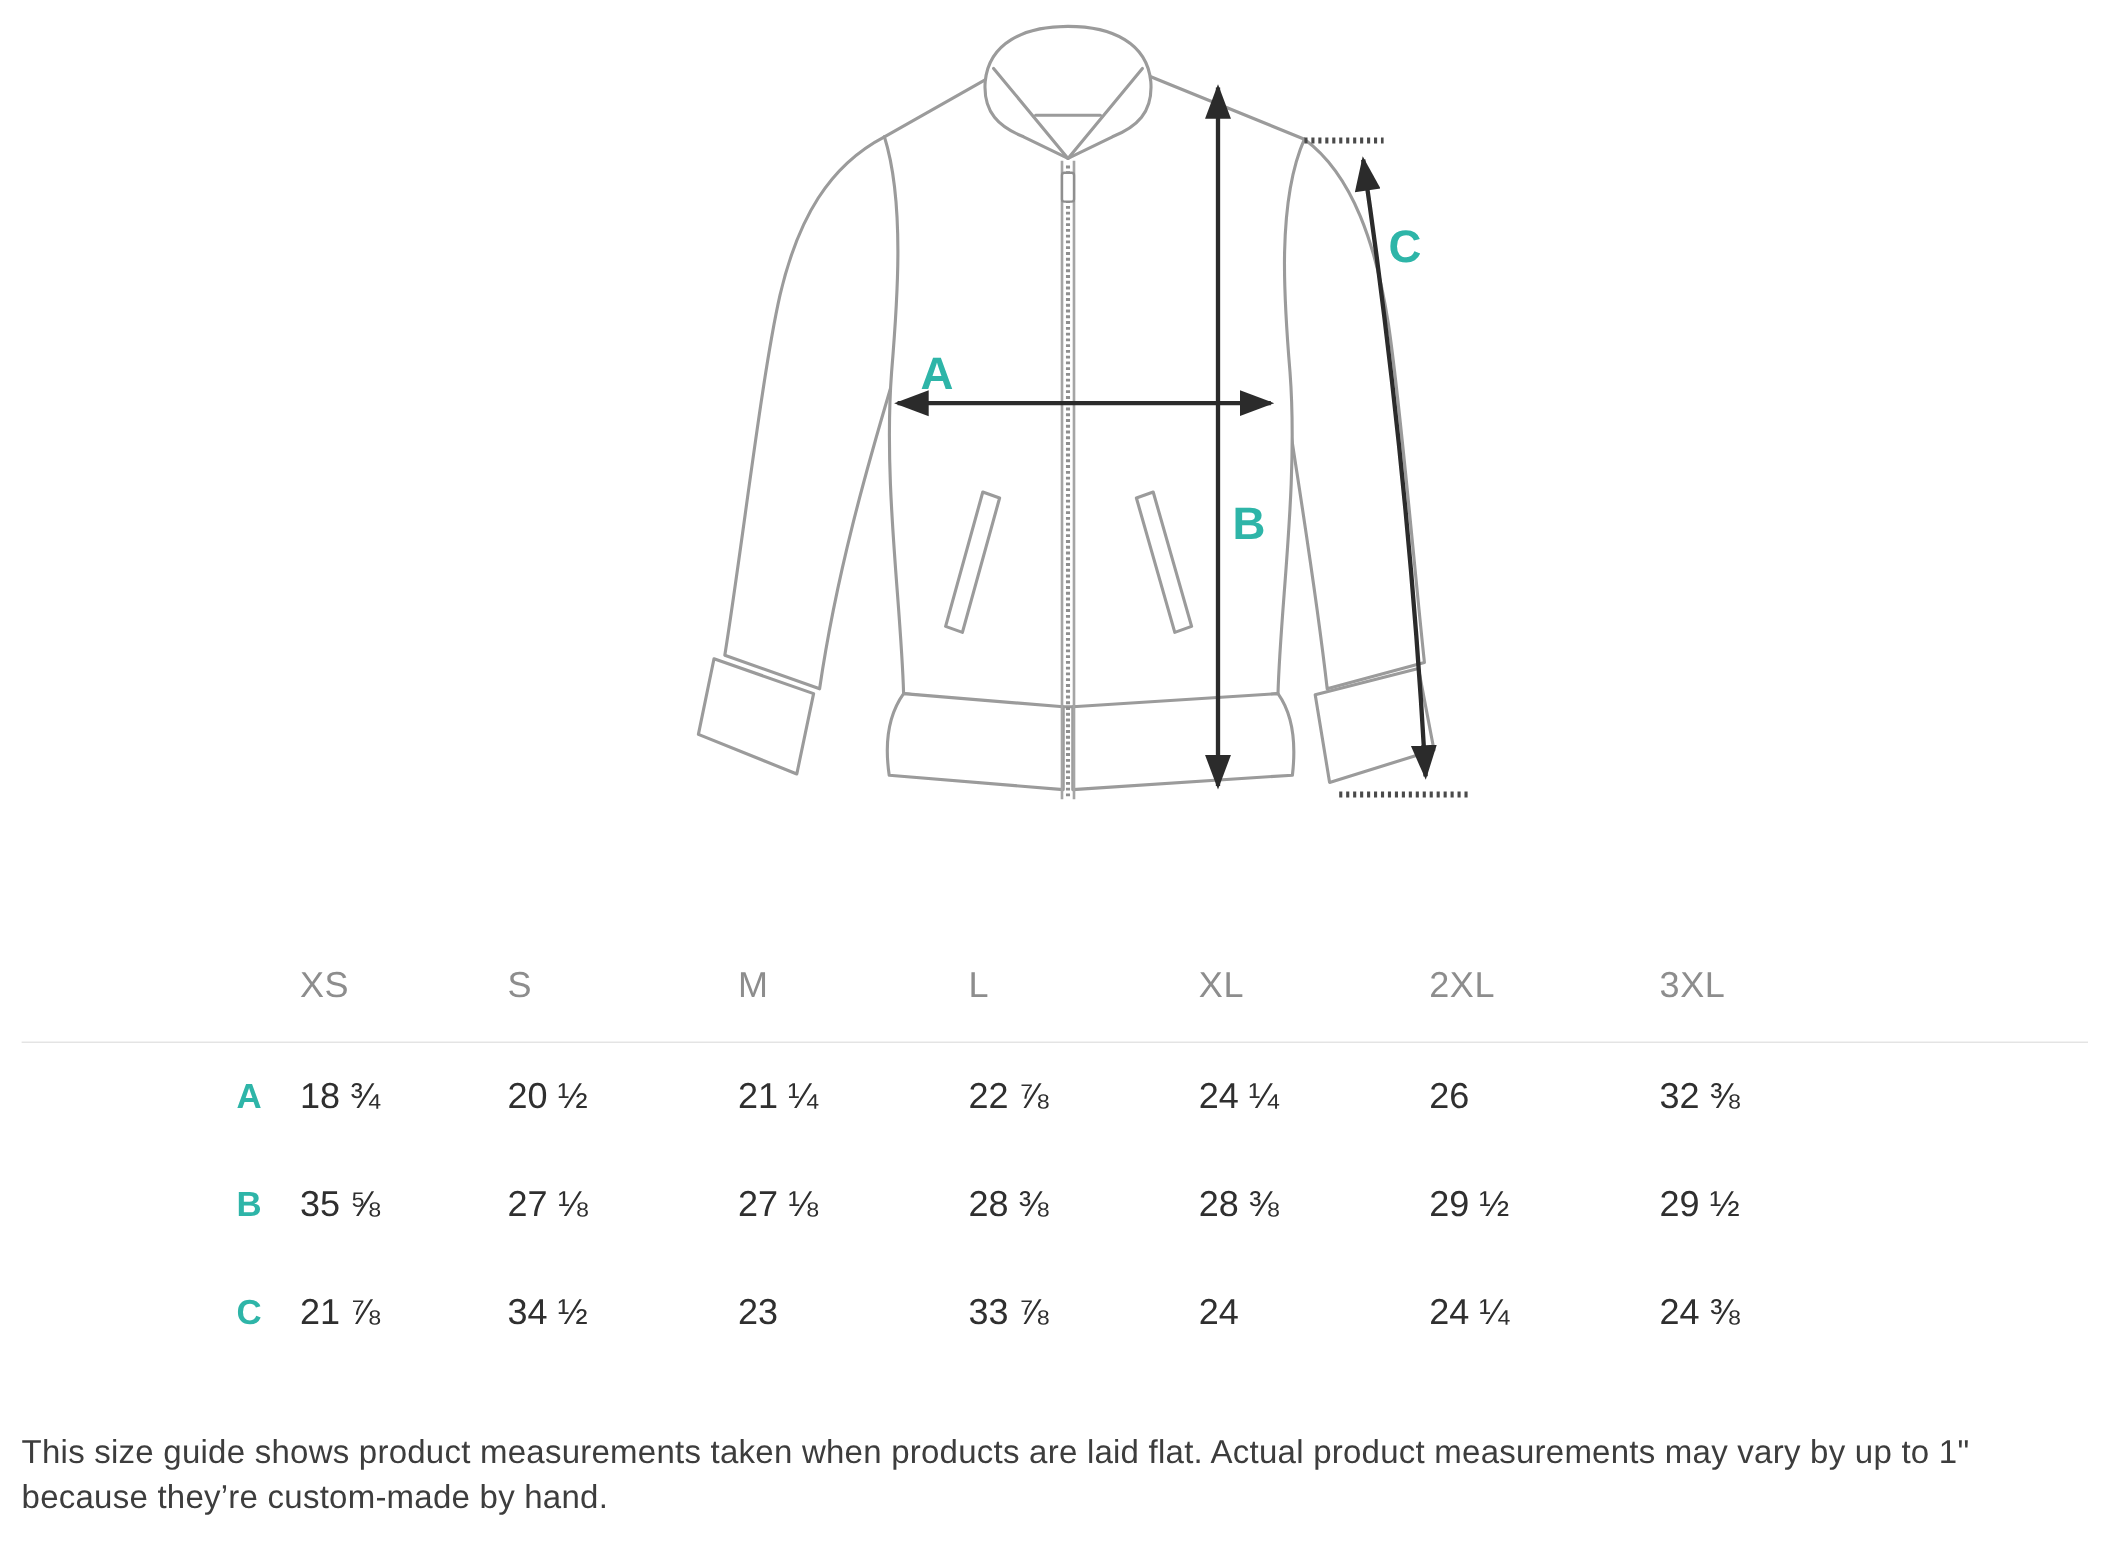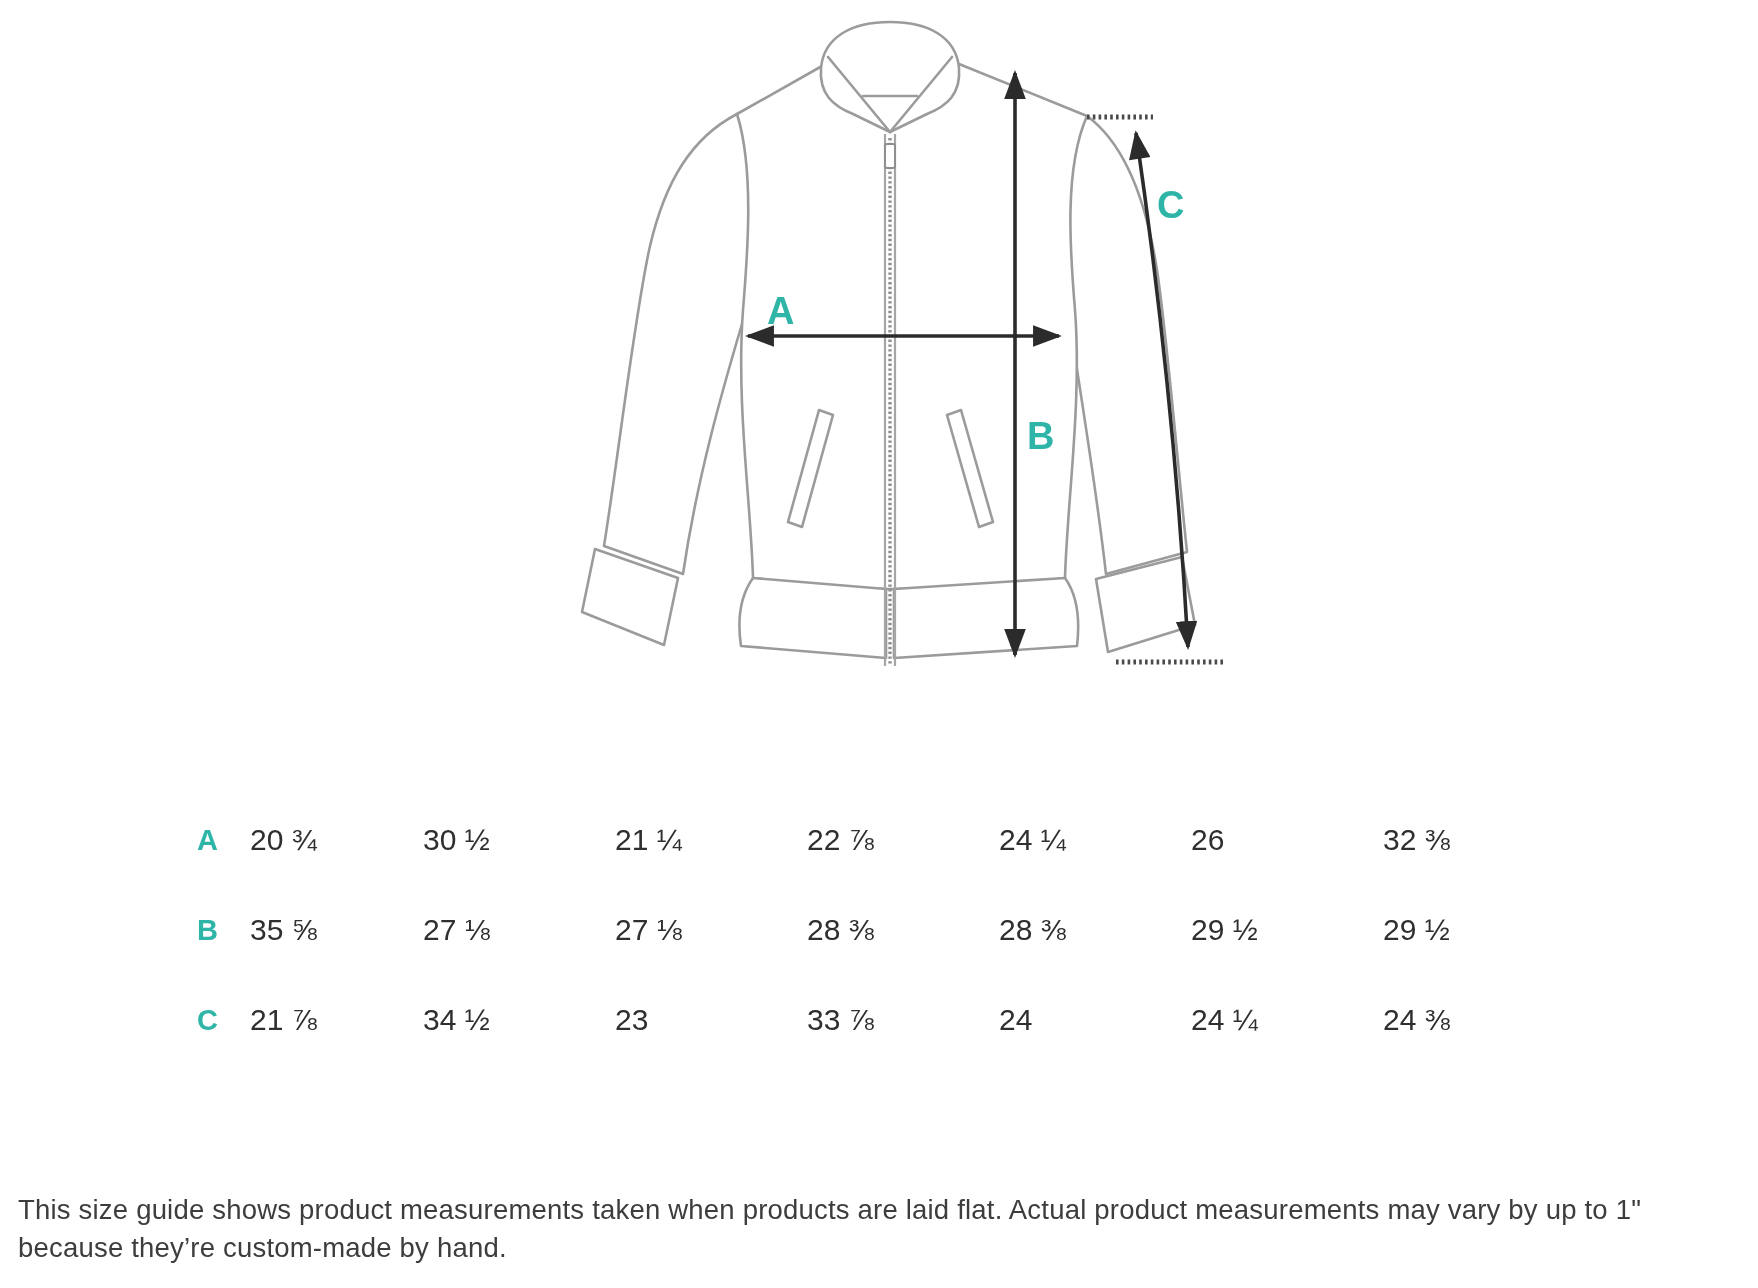--- a/index.html
+++ b/index.html
@@ -107,25 +107,35 @@
       </g>
 
       <text class="measure-label" x="192" y="318">A</text>
       <text class="measure-label" x="452" y="443">B</text>
       <text class="measure-label" x="582" y="212">C</text>
     </svg>
   </div>
 
   <div class="size-table">
 
+    <div class="thead">
+      <div class="th"></div>
+      <div class="th">XS</div>
+      <div class="th">S</div>
+      <div class="th">M</div>
+      <div class="th">L</div>
+      <div class="th">XL</div>
+      <div class="th">2XL</div>
+      <div class="th">3XL</div>
+    </div>
 
     <div class="trow">
       <div class="rowlabel">A</div>
-      <div class="cell">20 ¾</div>
-      <div class="cell">30 ½</div>
+      <div class="cell">18 ¾</div>
+      <div class="cell">20 ½</div>
       <div class="cell">21 ¼</div>
       <div class="cell">22 ⅞</div>
       <div class="cell">24 ¼</div>
       <div class="cell">26</div>
       <div class="cell">32 ⅜</div>
     </div>
 
     <div class="trow">
       <div class="rowlabel">B</div>
       <div class="cell">35 ⅝</div>

